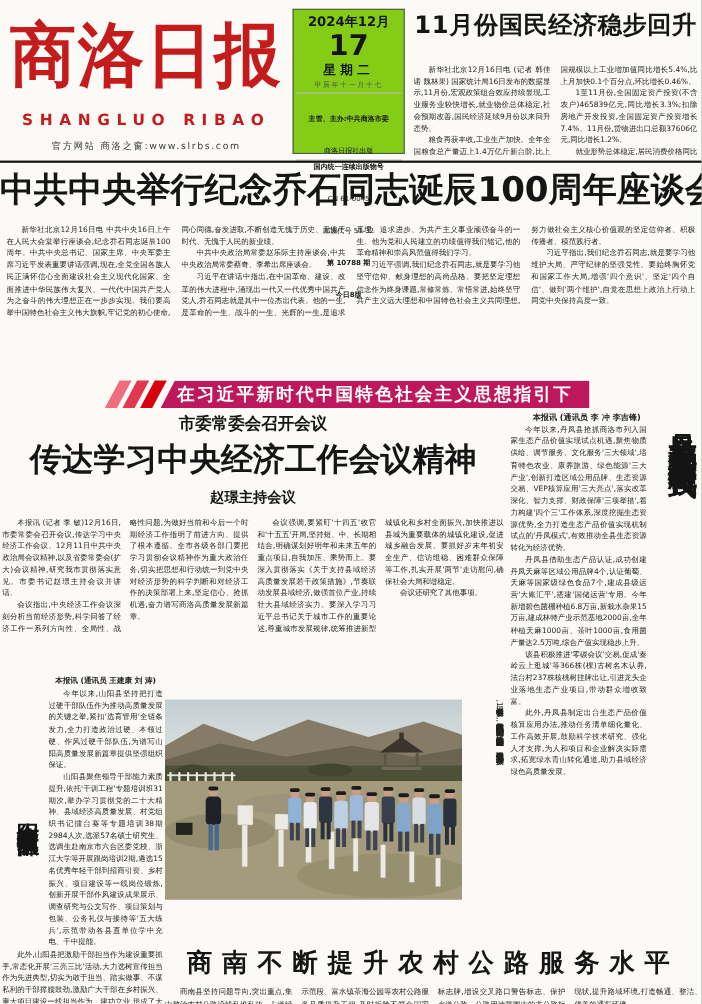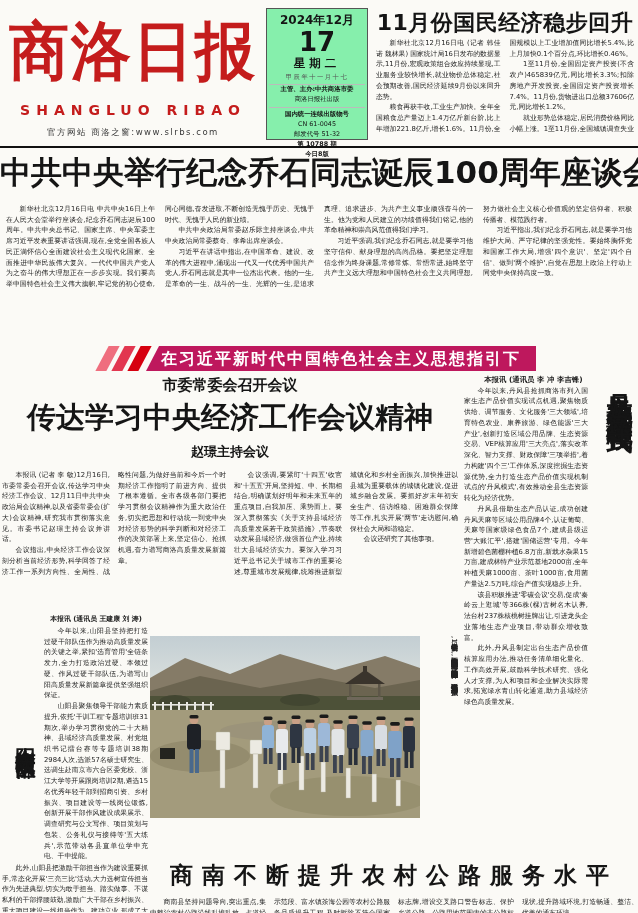--- a/index.html
+++ b/index.html
@@ -7,31 +7,31 @@
         font-family:"DejaVu Sans","Liberation Sans",sans-serif;color:#151515;margin:0 auto;}
   
   .masthead{position:absolute;left:6px;top:2px;width:254px;height:98px;
     font-family:"DejaVu Serif","Liberation Serif",serif;font-weight:bold;color:#c41c1c;
     font-size:60px;line-height:98px;text-align:center;letter-spacing:2px;transform:scaleY(1.06);}
   .pinyin{position:absolute;left:6px;top:102px;width:254px;text-align:center;color:#c41c1c;
     font-weight:bold;font-size:14px;letter-spacing:6px;}
   .website{position:absolute;left:6px;top:127px;width:254px;text-align:center;color:#3a3a3a;
     font-size:8.5px;letter-spacing:1.5px;}
   .datebox{position:absolute;left:266px;top:8px;width:102px;height:132px;border:1px solid #555;
-    box-sizing:border-box;text-align:center;padding:3px 2px;background:#86efac;}
+    box-sizing:border-box;text-align:center;padding:3px 2px;background:#84cc16;}
   .db-ym{font-size:12px;font-weight:bold;}
   .db-day{font-size:26px;font-weight:bold;line-height:1.05;}
   .db-week{font-size:11.5px;font-weight:bold;letter-spacing:4px;}
   .db-lunar{font-size:6.3px;color:#555;letter-spacing:1.5px;margin-top:2px;padding-bottom:2px;border-bottom:1px solid #bbb;}
-  .db-line{font-size:6.4px;line-height:1.55;margin-top:0;}
+  .db-line{font-size:6.4px;line-height:1.55;margin-top:19px;}
   .db-bold{font-weight:bold;}
   .db-sep{border-top:1px solid #bbb;margin-top:2px;padding-top:2px;}
   .econ{position:absolute;left:376px;top:8px;width:258px;height:134px;overflow:hidden;}
   .econ-headline{font-size:22px;font-weight:900;text-align:center;white-space:nowrap;letter-spacing:.5px;}
-  .econ-body{margin-top:0;height:100px;column-count:2;column-gap:9px;overflow:hidden;}
+  .econ-body{margin-top:20px;height:100px;column-count:2;column-gap:9px;overflow:hidden;}
   .top-rule{position:absolute;left:0;top:146px;width:638px;height:2px;background:#111;}
   
   .bt{font-size:6.8px;line-height:1.58;text-align:justify;color:#222;}
   .bt p{margin:0;text-indent:2em;}
   
   .qiaoshi{position:absolute;left:0;top:152px;width:638px;height:190px;}
   .q-headline{font-size:31px;font-weight:900;text-align:center;white-space:nowrap;}
   .q-sub{font-size:16.5px;font-weight:bold;text-align:center;margin-top:7px;}
   .q-body{margin:10px 6px 0;column-count:4;column-gap:10px;height:112px;overflow:hidden;}
   

